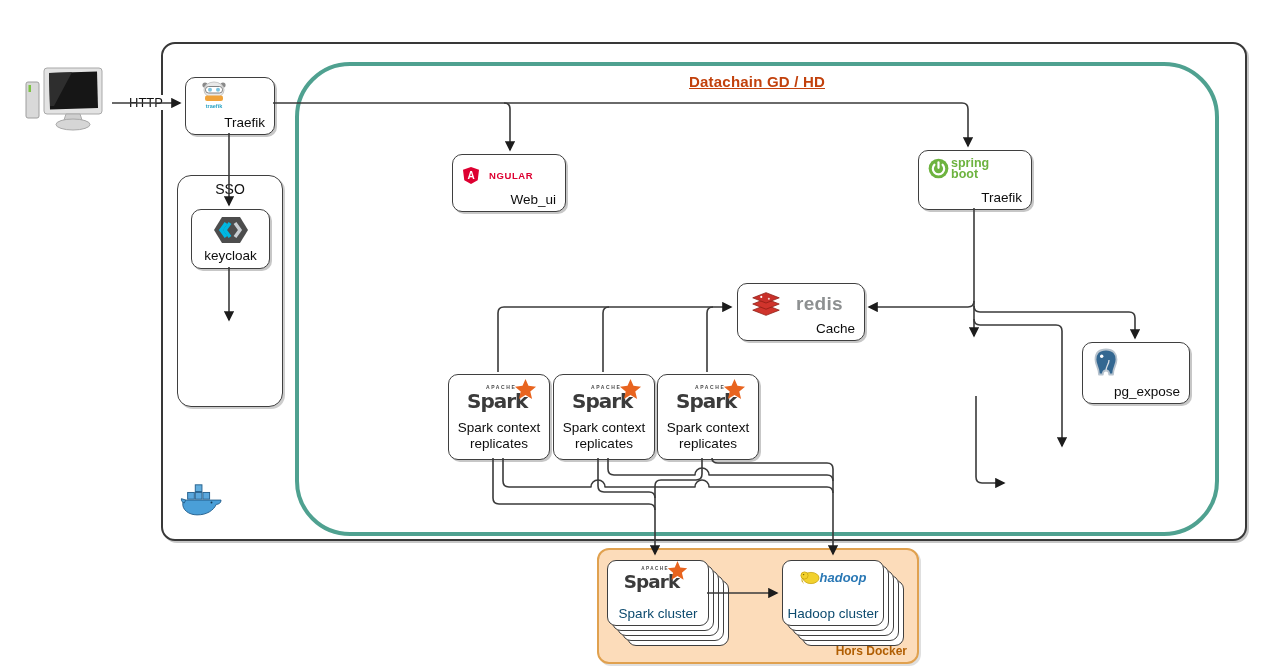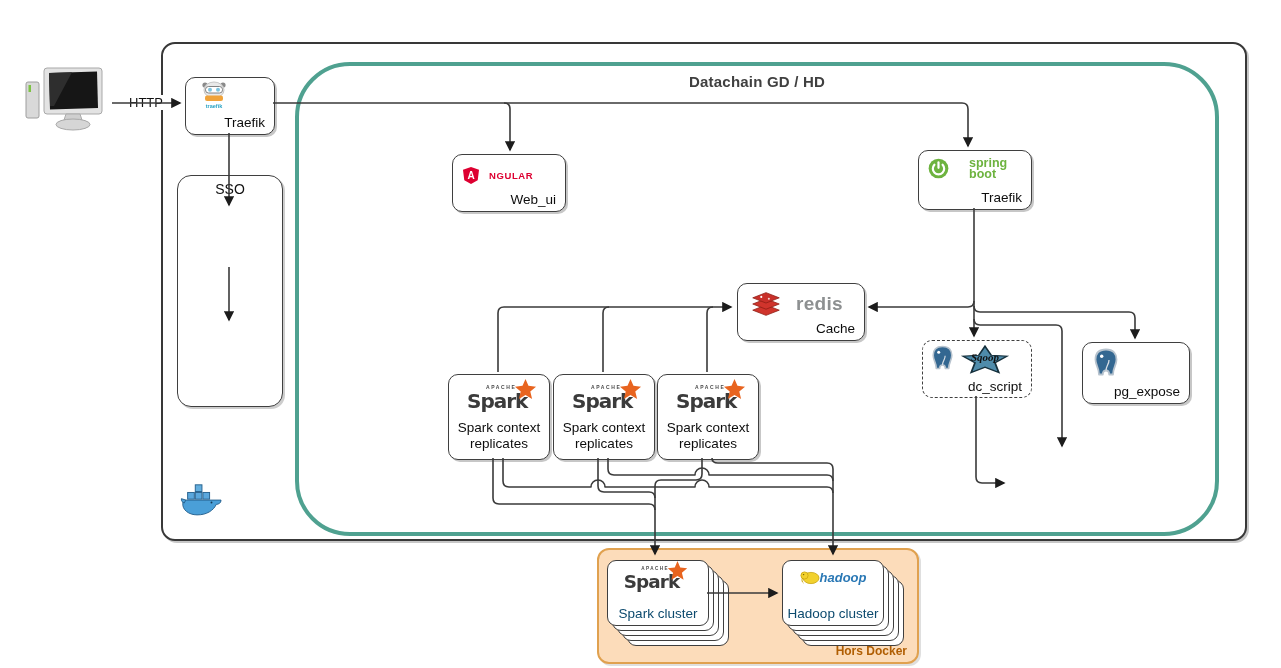--- a/index.html
+++ b/index.html
@@ -6,21 +6,21 @@
   #canvas{position:relative;width:1281px;height:668px;background:#fff;
           font-family:"Liberation Sans", sans-serif;color:#111;overflow:hidden;}
 
   
   .outer-box{position:absolute;left:161px;top:42px;width:1082px;height:495px;
              border:2px solid #383838;border-radius:14px;background:#fff;
              box-shadow:2px 2px 0 rgba(130,130,130,.45);}
   .teal-box{position:absolute;left:295px;top:62px;width:916px;height:466px;
             border:4px solid #4fa190;border-radius:55px;background:transparent;}
   .teal-title{position:absolute;left:0;right:0;top:7px;text-align:center;
-              font-size:15px;font-weight:600;color:#404040;letter-spacing:.2px;}
+              font-size:15px;font-weight:600;color:#c2410c;letter-spacing:.2px;text-decoration:underline;}
   .sso-box{position:absolute;left:177px;top:175px;width:104px;height:230px;
            border:1.6px solid #3f3f3f;border-radius:14px;background:#fff;
            box-shadow:2px 2px 0 rgba(130,130,130,.4);}
   .sso-title{position:absolute;left:0;right:0;top:5px;text-align:center;font-size:14px;color:#111;}
   .orange-box{position:absolute;left:597px;top:548px;width:318px;height:112px;
               background:#fcdcba;border:2px solid #e0a14f;border-radius:12px;
               box-shadow:2px 2px 0 rgba(150,150,150,.3);}
   .hors-label{position:absolute;right:10px;bottom:4px;font-size:12px;font-weight:bold;color:#b05e03;}
 
   
@@ -39,21 +39,21 @@
   .spark-logo{position:absolute;left:14px;top:6px;width:76px;height:36px;}
   .spark-logo .apache{position:absolute;left:23px;top:3px;font-size:5px;letter-spacing:1.6px;
                       color:#4a4a4a;font-weight:bold;}
   .spark-logo .word{position:absolute;left:4px;top:8px;font-size:20px;font-weight:bold;
                     color:#3b3b3b;letter-spacing:-1px;font-family:"DejaVu Sans",sans-serif;}
   .spark-logo svg.star{position:absolute;right:2px;top:-3px;}
 
   .redis-logo{position:absolute;left:10px;top:5px;display:flex;align-items:center;gap:12px;}
   .redis-word{font-size:19px;font-weight:600;color:#8d9091;letter-spacing:.3px;}
 
-  .spring-logo{position:absolute;left:9px;top:7px;display:flex;gap:20px;}
+  .spring-logo{position:absolute;left:9px;top:7px;display:flex;gap:2px;}
   .spring-text{font-size:12.5px;line-height:11px;font-weight:bold;color:#6db33f;}
 
   .angular-logo{position:absolute;left:10px;top:12px;display:flex;align-items:center;}
   .angular-rest{font-size:9.5px;font-weight:600;color:#dd0031;letter-spacing:.6px;margin-left:10px;}
 
   .hadoop-logo{display:flex;align-items:center;gap:0;justify-content:center;margin-top:8px;}
   .hadoop-word{font-size:13px;font-weight:bold;font-style:italic;color:#2a78b5;}
 
   
   .stack{position:absolute;width:122px;height:86px;}
@@ -116,20 +116,29 @@
       <ellipse cx="15" cy="10" rx="10" ry="8" fill="#e9e9e9" stroke="#c6c6c6"></ellipse>
       <rect x="6.5" y="6.5" width="17" height="6.5" rx="3" fill="#fff" stroke="#666" stroke-width=".8"></rect>
       <circle cx="11" cy="9.7" r="2" fill="#7ec4e0"></circle>
         <circle cx="19" cy="9.7" r="2" fill="#7ec4e0"></circle>
       <rect x="6" y="15.5" width="18" height="5.5" rx="2" fill="#f0a33a"></rect>
       <text x="15" y="28" text-anchor="middle" font-size="5.5" fill="#2aa3c4" font-weight="bold">traefik</text>
     </svg>
     <div class="nlabel br">Traefik</div>
   </div>
 
+  <div class="node layer-nodes" style="left:191px;top:209px;width:77px;height:58px">
+    <svg class="abs" style="left:21px;top:5px" width="36" height="30" viewBox="0 0 36 30">
+      <polygon points="9,2 27,2 35,15 27,28 9,28 1,15" fill="#4d4d4d"></polygon>
+      <polyline points="13,8 8,15 13,22" fill="none" stroke="#00b8e3" stroke-width="3.4"></polyline>
+      <polyline points="17,8 12,15 17,22" fill="none" stroke="#00b8e3" stroke-width="3.4"></polyline>
+      <polyline points="22,8 27,15 22,22" fill="none" stroke="#c9cdd1" stroke-width="3.4"></polyline>
+    </svg>
+    <div class="nlabel bc">keycloak</div>
+  </div>
 
 
   <div class="node layer-nodes" style="left:452px;top:154px;width:112px;height:56px">
     <div class="angular-logo">
       <svg width="16" height="17" viewBox="0 0 16 17">
         <polygon points="8,0 16,2.8 14.7,13.2 8,17 1.3,13.2 0,2.8" fill="#dd0031"></polygon>
         <text x="8" y="12" text-anchor="middle" font-size="10" font-weight="bold" fill="#fff">A</text>
       </svg>
       <span class="angular-rest">NGULAR</span>
     </div>
@@ -158,30 +167,20 @@
         <path d="M19,9.5 L33,15 L19,20.5 L5,15 Z" fill="#d0342c" stroke="#8c1c13" stroke-width=".8"></path>
         <path d="M19,3 L33,8.5 L19,14 L5,8.5 Z" fill="#c9302a" stroke="#8c1c13" stroke-width=".8"></path>
         <circle cx="14" cy="7.5" r="1.1" fill="#fff"></circle>
           <circle cx="22" cy="9.5" r="1.1" fill="#f3d2d0"></circle>
       </svg>
       <span class="redis-word">redis</span>
     </div>
     <div class="nlabel br">Cache</div>
   </div>
 
-  <div class="node dashed layer-nodes" style="left:922px;top:340px;width:108px;height:56px">
-    <svg class="abs" style="left:8px;top:4px" width="23" height="25" viewBox="0 0 26 28">
-        <use href="#pg-elephant"></use>
-      </svg>
-    <svg class="abs" style="left:36px;top:3px" width="52" height="32" viewBox="0 0 52 32">
-      <use href="#star5" transform="translate(2,1) scale(2,1.25)" fill="#4f8cab" stroke="#16303c" stroke-width=".9"></use>
-      <text x="26" y="17" text-anchor="middle" font-size="11" font-weight="bold" font-style="italic" font-family="Liberation Serif, serif" fill="#101010">Sqoop</text>
-    </svg>
-    <div class="nlabel br" style="bottom:3px">dc_script</div>
-  </div>
 
   <div class="node layer-nodes" style="left:1082px;top:342px;width:106px;height:60px">
     <svg class="abs" style="left:10px;top:5px" width="26" height="28" viewBox="0 0 26 28">
         <use href="#pg-elephant"></use>
       </svg>
     <div class="nlabel br">pg_expose</div>
   </div>
 
 
   <div class="node spark-node layer-nodes" style="left:448px;top:374px;width:100px;height:84px">

